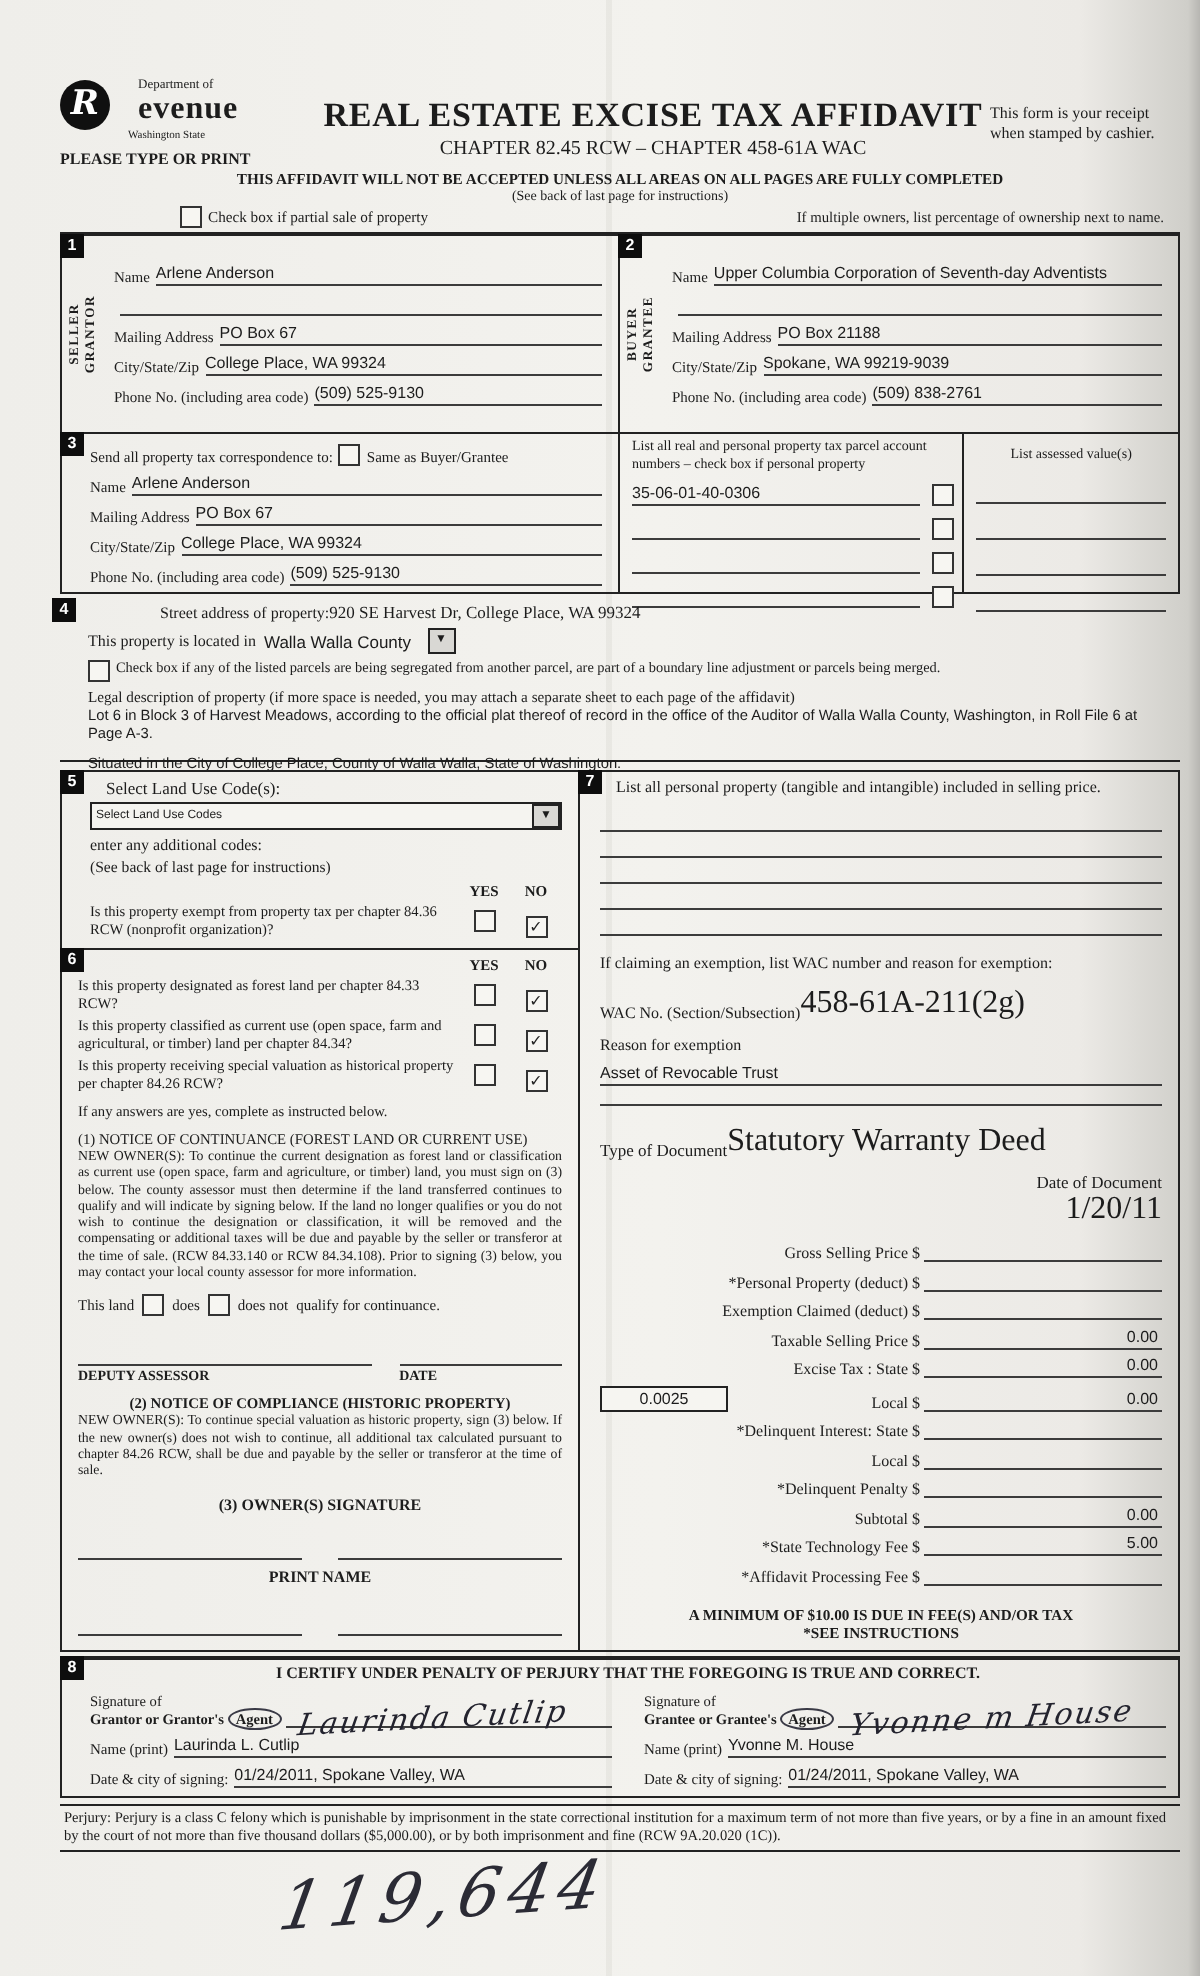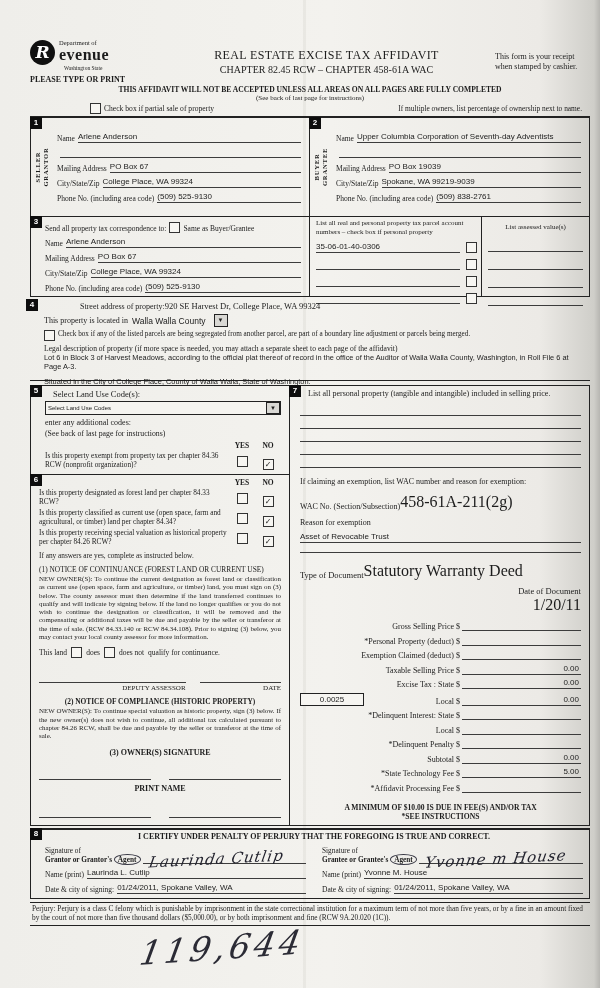--- a/index.html
+++ b/index.html
@@ -13,27 +13,27 @@
   .cb{display:inline-block;width:9px;height:9px;border:1px solid #333;background:#f7f6f2;
     font-size:8px;line-height:9px;text-align:center;vertical-align:-1px;flex:none;color:#222;}
   .num-badge{position:absolute;width:12px;height:12px;background:#0d0d0d;color:#fff;
     font-size:8px;font-weight:bold;text-align:center;line-height:12px;font-family:"Liberation Sans",sans-serif;}
   
   .hdr{display:flex;align-items:flex-start;}
   .logo-block{width:128px;flex:none;}
   .logo-top{display:flex;align-items:flex-start;}
   .logo-circle{width:25px;height:25px;border-radius:50%;background:#101010;color:#fff;flex:none;
     font-family:"DejaVu Serif",serif;font-style:italic;font-weight:bold;font-size:17px;text-align:center;line-height:24px;}
-  .logo-text{margin-left:4px;line-height:1;}
+  .logo-text{margin-left:14px;line-height:1;}
   .dept{display:block;font-size:6.5px;}
   .evenue{display:block;font-size:16px;font-weight:bold;letter-spacing:.5px;margin-top:0;}
   .wa-state{font-size:5.5px;margin-left:34px;}
   .please-type{font-size:8px;font-weight:bold;margin-top:4px;}
   .title-block{flex:1;text-align:center;}
-  .form-title{font-size:12px;font-weight:normal;letter-spacing:.4px;margin-top:8px;}
+  .form-title{font-size:17px;font-weight:bold;letter-spacing:.4px;margin-top:8px;}
   .form-subtitle{font-size:10px;margin-top:1px;}
   .receipt{width:95px;flex:none;font-size:8px;line-height:1.25;margin-top:12px;}
   .notice-line{text-align:center;font-size:7.6px;font-weight:bold;margin-top:1px;}
   .see-back-c{text-align:center;font-size:7px;}
   .partial-row{display:flex;align-items:center;font-size:7.6px;margin:1px 0 2px 60px;}
   .partial-row .cb{margin-right:3px;}
   .multi{margin-left:auto;margin-right:8px;font-size:7.4px;}
   
   .party-row{display:flex;border-top:1px solid #222;}
   .party-box{position:relative;width:50%;height:100px;border:1px solid #222;box-sizing:border-box;
@@ -86,21 +86,21 @@
   .q-row{display:flex;align-items:flex-start;margin-top:2px;}
   .q-text{flex:1;font-size:7.3px;line-height:8.6px;padding-right:2px;}
   .q-cb{width:26px;text-align:center;flex:none;}
   .note-italic{font-size:7.3px;margin-top:4px;}
   .n-title{font-size:7.4px;font-weight:normal;margin-top:5px;}
   .n-text{font-size:6.9px;line-height:8.3px;margin-top:1px;text-align:justify;}
   .thisland-row{display:flex;align-items:center;font-size:7.5px;margin-top:6px;gap:4px;}
   .da-row{display:flex;gap:14px;margin-top:14px;}
   .da-l{flex:1.8;}.da-r{flex:1;}
   .da-line{border-bottom:1px solid #3c3c3c;height:10px;}
-  .da-cap{text-align:right;font-size:7px;font-weight:normal;margin-top:1px;}
+  .da-cap{text-align:left;font-size:7px;font-weight:bold;margin-top:1px;}
   .center-b{text-align:center;font-weight:bold;}
   .two-lines{display:flex;gap:18px;margin-top:12px;}
   .two-lines .line{flex:1;height:10px;}
   
   .pp-label{font-size:8px;line-height:10px;margin-left:8px;}
   .pp-line{border-bottom:1px solid #3c3c3c;height:12px;}
   .exemp-lbl{font-size:8px;margin-top:9px;}
   .wac-row{display:flex;align-items:flex-end;margin-top:7px;}
   .m-rows{margin-top:6px;}
   .m-row{display:flex;align-items:flex-end;margin-top:3.5px;position:relative;min-height:11px;}
@@ -203,21 +203,21 @@
         </div>
         <div class="field">
             <span class="lbl">Name</span>
           <span class="val">Upper Columbia Corporation of Seventh-day Adventists</span>
           </div>
         <div class="field">
             <span class="val"></span>
           </div>
         <div class="field">
             <span class="lbl">Mailing Address</span>
-          <span class="val">PO Box 19039</span>
+          <span class="val">PO Box 21188</span>
           </div>
         <div class="field">
             <span class="lbl">City/State/Zip</span>
           <span class="val">Spokane, WA 99219-9039</span>
           </div>
         <div class="field">
             <span class="lbl">Phone No. (including area code)</span>
           <span class="val">(509) 838-2761</span>
           </div>
       </div>

